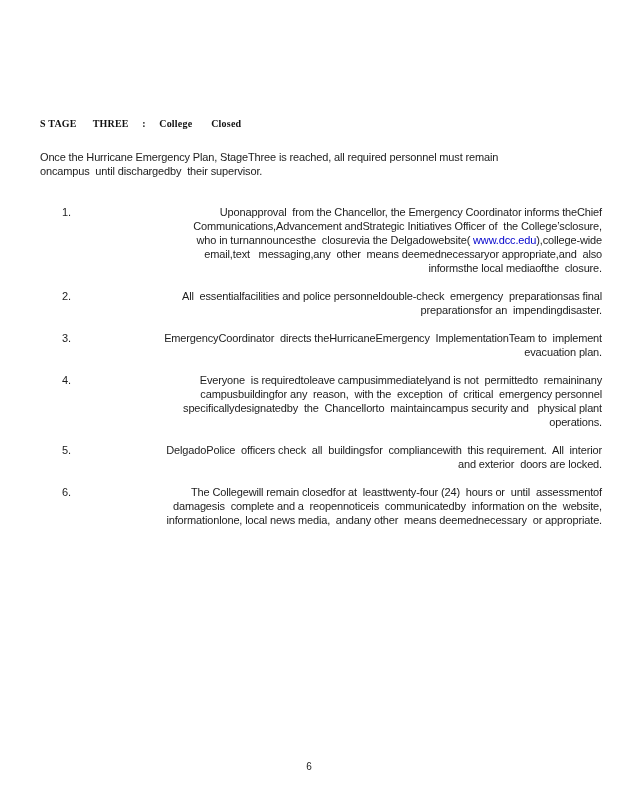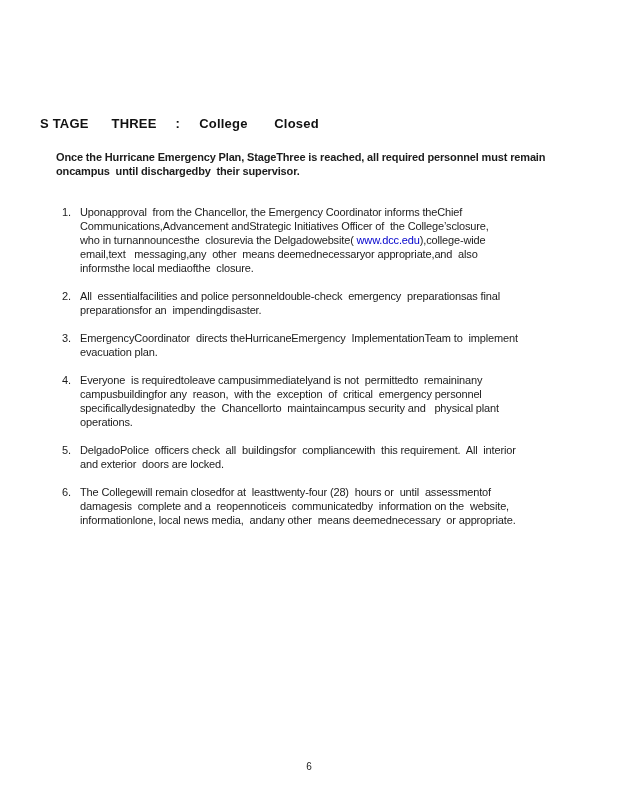--- a/index.html
+++ b/index.html
@@ -15,46 +15,47 @@
     letter-spacing: -0.15px;
     overflow: hidden;
   }
   .content {
     position: absolute;
     left: 40px;
     top: 117px;
     width: 562px;
   }
   .heading {
-    font-size: 13px;
+    font-size: 10px;
     font-weight: bold;
     margin: 0 0 19px 0;
     white-space: pre-wrap;
     letter-spacing: 0.2px;
     color: #111111;
+    font-family: Liberation Serif, serif;
   }
   .intro {
-    margin: 16px;
+    margin: 0;
     white-space: pre-wrap;
-    font-weight: bold;
   }
   .list {
     margin-top: 27px;
   }
   .li {
     display: flex;
     margin-bottom: 14px;
   }
   .num {
     flex: 0 0 18px;
     margin-left: 22px;
   }
   .li-text {
     flex: 1;
     white-space: pre-wrap;
+    text-align: right;
   }
   .closing {
     margin: 29px 0 0 0;
     white-space: pre-wrap;
   }
   .page-number {
     position: absolute;
     left: 0;
     right: 0;
     top: 760px;
@@ -110,21 +111,21 @@
       </div>
 
       <div class="li">
         <span class="num">5.</span>
         <div class="li-text">DelgadoPolice  officers check  all  buildingsfor  compliancewith  this requirement.  All  interior
 and exterior  doors are locked.</div>
       </div>
 
       <div class="li">
         <span class="num">6.</span>
-        <div class="li-text">The Collegewill remain closedfor at  leasttwenty-four (28)  hours or  until  assessmentof
+        <div class="li-text">The Collegewill remain closedfor at  leasttwenty-four (24)  hours or  until  assessmentof
 damagesis  complete and a  reopennoticeis  communicatedby  information on the  website,
 informationlone, local news media,  andany other  means deemednecessary  or appropriate.</div>
       </div>
 
     </div>
 
 
   </div>
 
   <div class="page-number">6</div>

